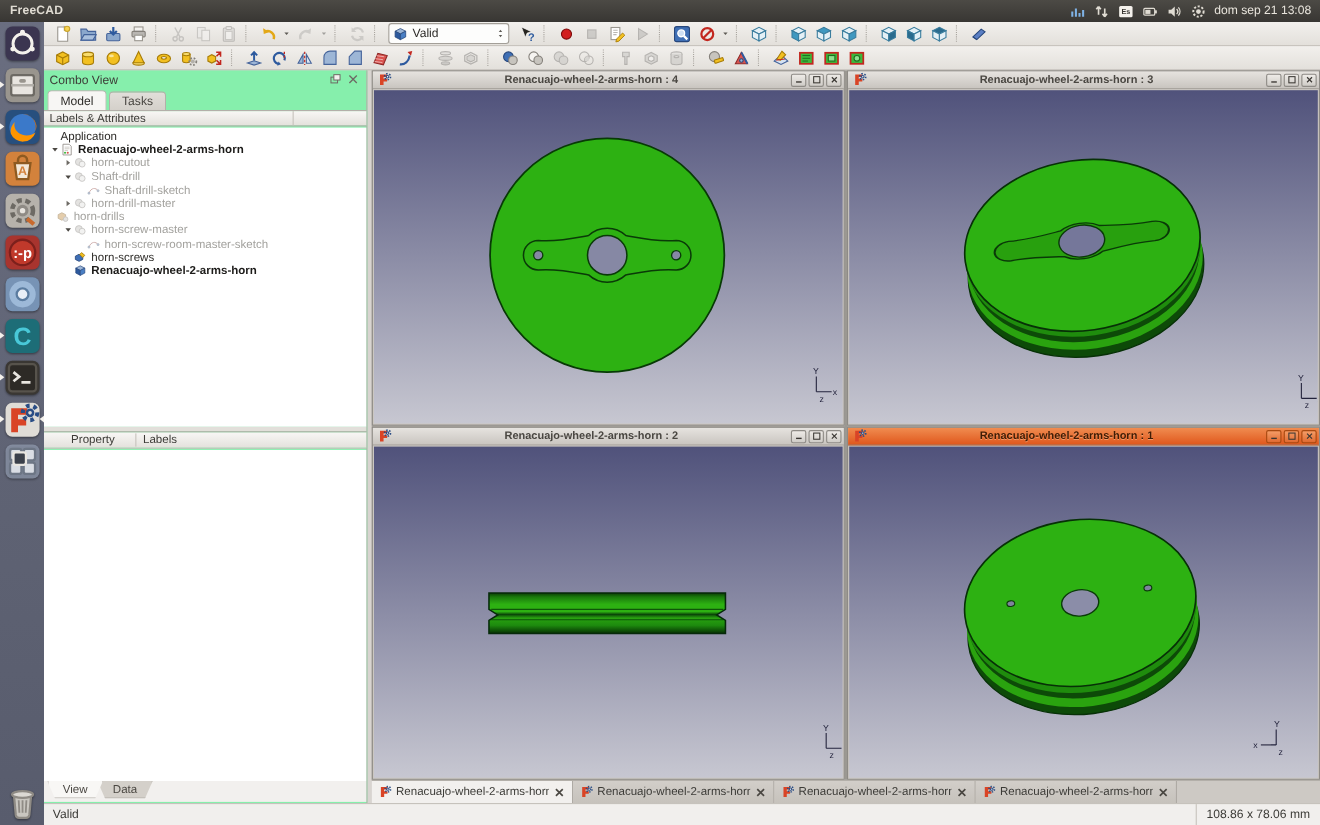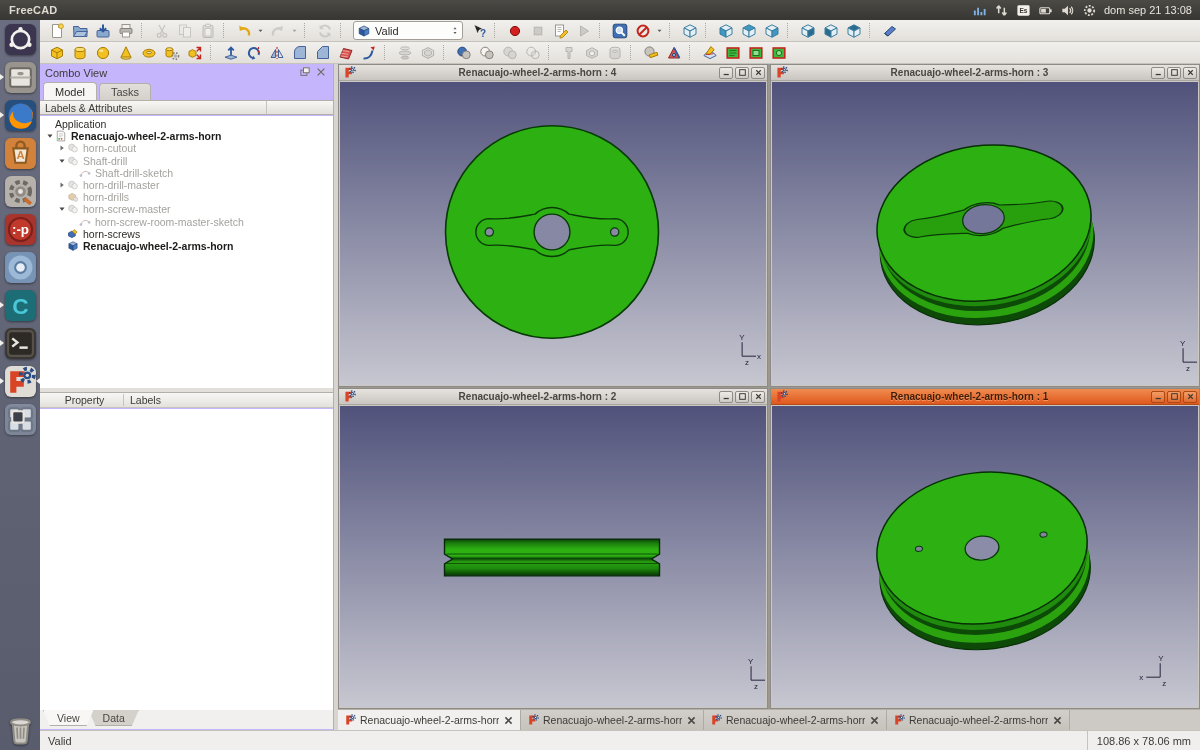--- a/index.html
+++ b/index.html
@@ -40,21 +40,21 @@
   .tb-btn.caret svg{width:9px;height:9px;}
   .tb-btn.dim{opacity:.5;filter:grayscale(55%);}
   .tb-sep{width:6px;height:15px;border-left:1px dotted #a9a59f;margin:0 3px 0 4px;flex:none;}
   .wb-combo{display:inline-flex;align-items:center;height:19px;width:110px;background:#fdfdfc;
     border:1px solid #a39f98;border-radius:3px;margin:0 4px;padding:0 2px 0 3px;flex:none;}
   .wb-ic svg{width:14px;height:14px;}
   .wb-txt{font-size:11px;color:#2e2c29;margin-left:4px;flex:1;}
   .wb-spin svg{width:10px;height:13px;}
 
   
-  #combo-panel{position:absolute;left:0;top:44px;width:294px;height:666px;background:#c4b5fd;
+  #combo-panel{position:absolute;left:0;top:44px;width:294px;height:666px;background:#86efac;
     border-right:1px solid #b3afa9;}
   .cv-title{height:17px;display:flex;align-items:center;padding:0 5px;font-size:11px;color:#3c3b37;}
   .cv-btn{width:13px;height:13px;margin-left:3px;}
   .cv-btn svg{width:12px;height:12px;}
   .cv-sp{flex:1;}
   .cv-tabs{height:19px;display:flex;align-items:flex-end;padding-left:3px;}
   .cv-tab{height:17px;padding:0 11px;font-size:11px;display:flex;align-items:center;color:#4a4742;
     background:linear-gradient(#e2dfda,#d4d0ca);border:1px solid #b3afa9;border-bottom:none;
     border-radius:4px 4px 0 0;margin-right:2px;}
   .cv-tab.active{background:#f7f6f4;color:#2e2c29;height:18px;}
@@ -776,21 +776,21 @@
             </svg>
           </span>
           <span class="tr-ico dim">
             <svg viewBox="0 0 16 16">
               <circle cx="6.3" cy="7" r="4.2" fill="#d0cdc8" stroke="#96938d"></circle>
               <circle cx="10.2" cy="9.6" r="3.6" fill="#eae8e4" stroke="#96938d"></circle>
             </svg>
           </span>
           <span class="tr-label dim">horn-drill-master</span>
         </div>
-        <div class="tree-row" style="padding-left: 16px;">
+        <div class="tree-row" style="padding-left: 0;">
           <span class="tr-arrow"></span>
           <span class="tr-ico dim">
             <svg viewBox="0 0 16 16">
               <path d="M2.5 5.5L7 3.2l4.5 2.3v4.5L7 12.3 2.5 10z" fill="#e8a33d" stroke="#a8731f"></path>
               <circle cx="11.5" cy="11" r="2.8" fill="#d0cdc8" stroke="#96938d"></circle>
             </svg>
           </span>
           <span class="tr-label dim">horn-drills</span>
         </div>
         <div class="tree-row" style="padding-left: 16px;">

